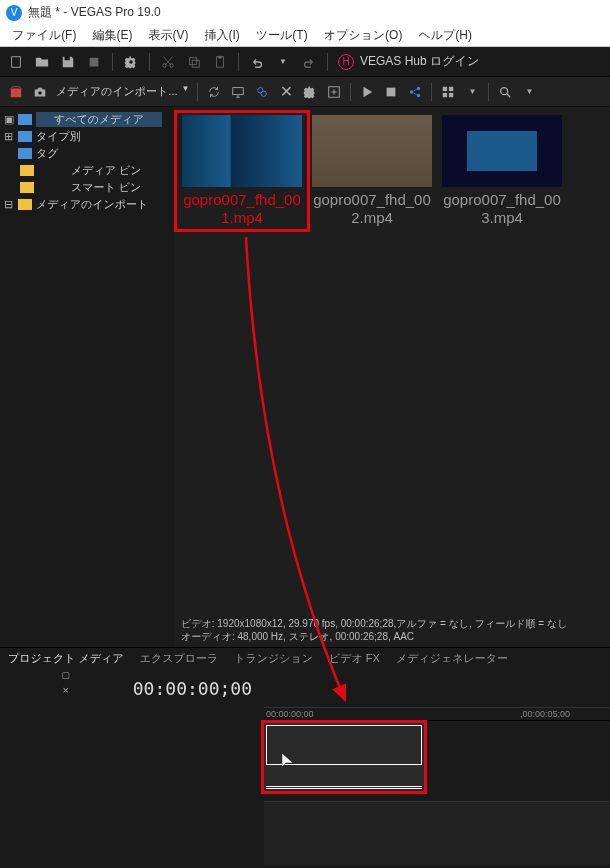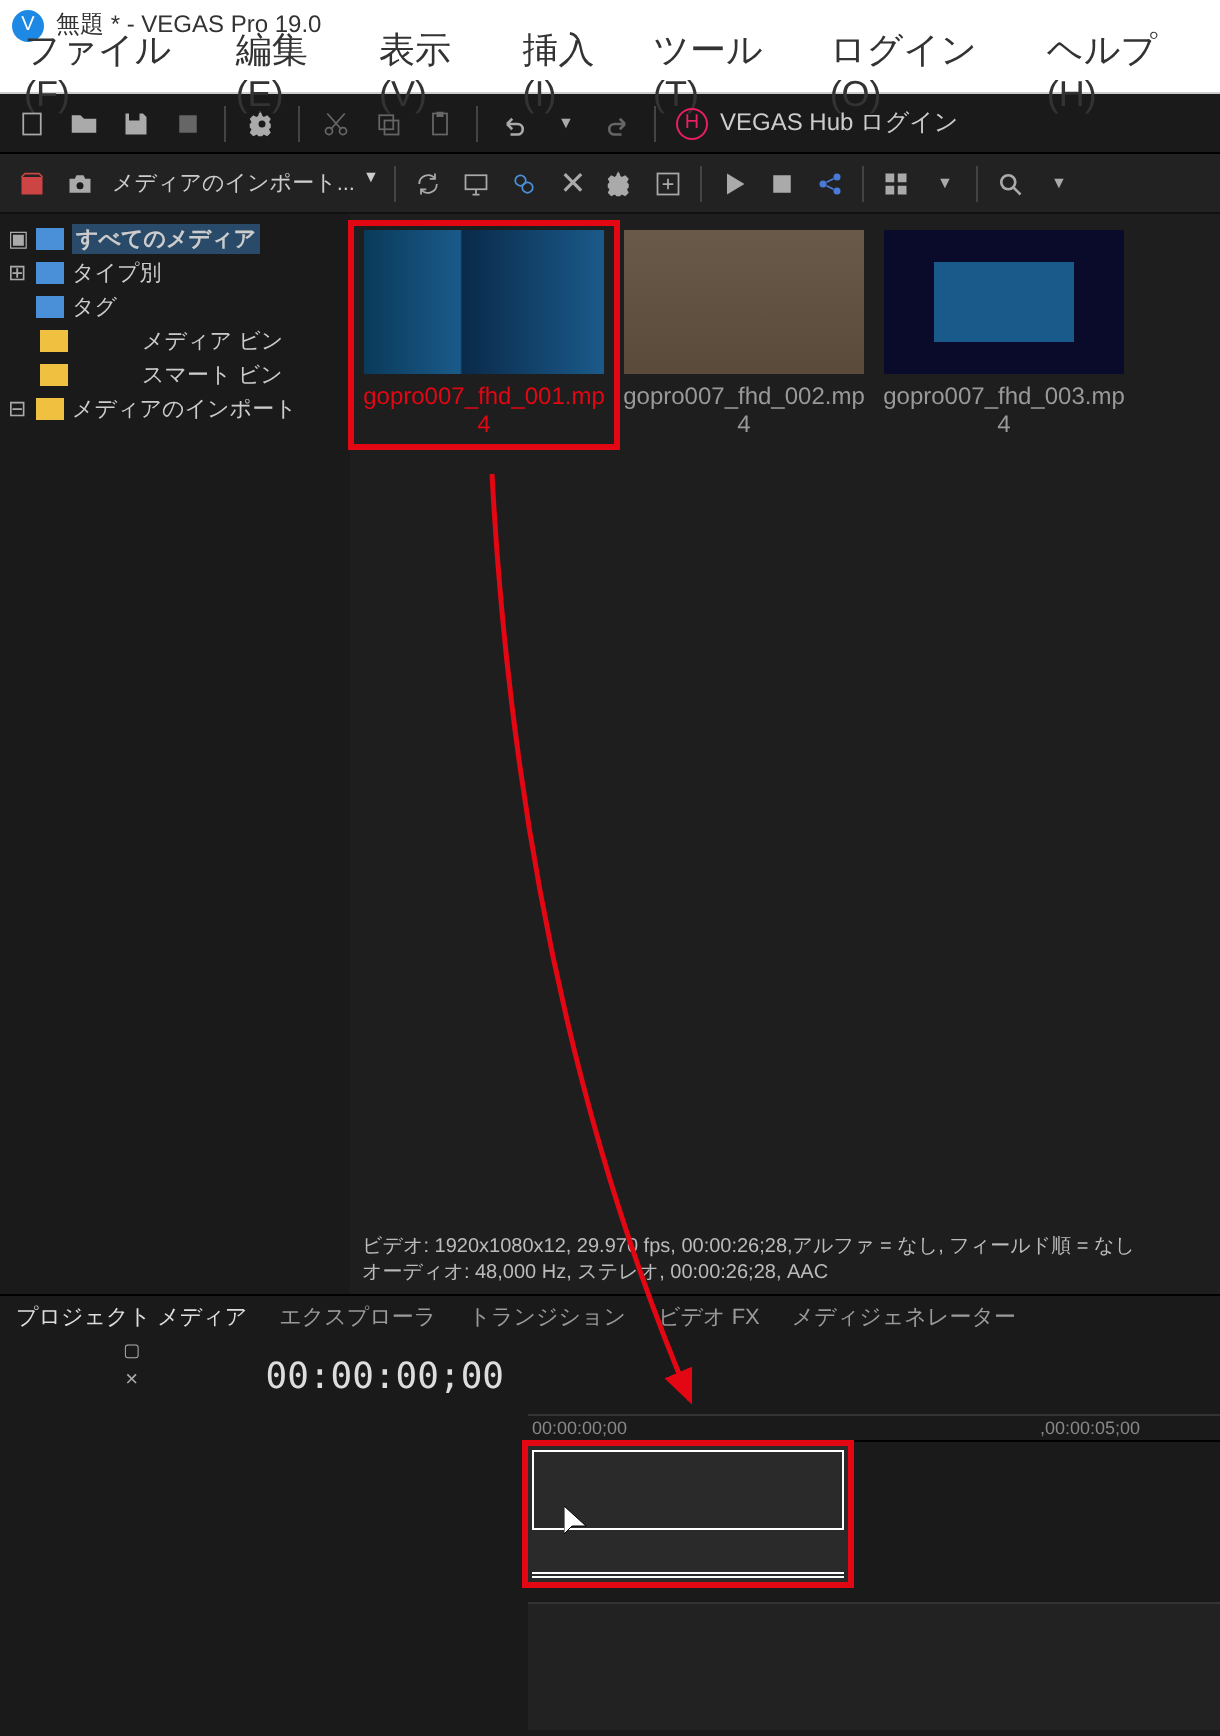--- a/index.html
+++ b/index.html
@@ -1,46 +1,46 @@
 <!DOCTYPE html>
 <html><head>
 <meta charset="utf-8">
 <style>
 * { margin: 0; padding: 0; box-sizing: border-box; font-family: "Meiryo", "MS PGothic", sans-serif; }
 body { background: #1a1a1a; width: 610px; height: 868px; overflow: hidden; position: relative; }
 .titlebar { background: #fff; height: 25px; display: flex; align-items: center; padding: 0 6px; font-size: 12px; color: #333; }
 .titlebar .logo { width: 16px; height: 16px; background: #1e88e5; border-radius: 50%; color: #fff; font-size: 10px; display: flex; align-items: center; justify-content: center; margin-right: 6px; }
-.menubar { background: #fff; height: 22px; display: flex; align-items: center; padding: 0 4px; font-size: 18px; color: #333; border-bottom: 1px solid #ccc; }
+.menubar { background: #fff; height: 22px; display: flex; align-items: center; padding: 0 4px; font-size: 12px; color: #333; border-bottom: 1px solid #ccc; }
 .menubar span { padding: 2px 8px; cursor: pointer; }
 .toolbar { background: #1a1a1a; height: 30px; display: flex; align-items: center; padding: 0 8px; gap: 10px; border-bottom: 1px solid #000; }
 .toolbar2 { background: #222; height: 30px; display: flex; align-items: center; padding: 0 8px; gap: 8px; border-bottom: 1px solid #111; }
 .icon { width: 16px; height: 16px; display: inline-flex; align-items: center; justify-content: center; color: #aaa; cursor: pointer; }
 .icon svg { width: 14px; height: 14px; }
 .sep { width: 1px; height: 18px; background: #444; }
 .hub { display: flex; align-items: center; gap: 6px; color: #ccc; font-size: 12px; }
 .hub .hicon { width: 16px; height: 16px; border-radius: 50%; border: 1px solid #e91e63; color: #e91e63; font-size: 10px; display: flex; align-items: center; justify-content: center; }
 .import-label { color: #ccc; font-size: 11px; display: flex; gap: 4px; }
 .main { display: flex; height: 540px; }
 .sidebar { width: 175px; background: #1a1a1a; padding: 4px; font-size: 11px; color: #ccc; }
 .tree-item { display: flex; align-items: center; gap: 4px; padding: 1px 0; }
 .tree-item.indent1 { padding-left: 16px; gap: 37px; }
 .tree-item.indent2 { padding-left: 32px; }
 .tree-item .exp { width: 10px; color: #aaa; }
 .tree-item .folder { width: 14px; height: 11px; background: #4a90d9; }
 .tree-item .folder.yellow { background: #f0c040; }
-.tree-item.selected span.label { background: #2a4a6a; padding: 0 2px; font-weight: bold; }
+.tree-item.selected span.label { background: #2a4a6a; padding: 0 18px; }
 .content { flex: 1; background: #1e1e1e; position: relative; }
 .thumbs { display: flex; gap: 4px; padding: 8px 4px; }
 .thumb { width: 126px; text-align: center; }
 .thumb .img { width: 120px; height: 72px; background: #0a3a5a; position: relative; margin: 0 auto; }
 .thumb .img.t1 { background: linear-gradient(to right, #0a3a5a 0%, #1a5a8a 40%, #0a2a4a 41%, #1a5a8a 100%); }
 .thumb .img.t2 { background: linear-gradient(to bottom, #6a5a4a, #5a4a3a); }
 .thumb .img.t3 { background: #0a0a2a; display: flex; align-items: center; justify-content: center; }
 .thumb .img.t3::after { content: ""; width: 70px; height: 40px; background: #1a5a8a; }
-.thumb .caption { font-size: 12px; color: #999; padding-top: 4px; word-break: break-all; line-height: 1.2; }
+.thumb .caption { font-size: 15px; color: #999; padding-top: 4px; word-break: break-all; line-height: 1.2; }
 .thumb.selected { outline: 3px solid #e30613; outline-offset: 2px; }
 .thumb.selected .caption { color: #e30613; }
 .infobar { position: absolute; bottom: 0; left: 0; right: 0; font-size: 10px; color: #bbb; padding: 4px 6px; line-height: 1.3; background: #1e1e1e; }
 .tabs { display: flex; background: #1a1a1a; height: 22px; font-size: 11px; color: #999; border-top: 1px solid #000; }
 .tab { padding: 3px 8px; cursor: pointer; display: flex; align-items: center; gap: 4px; flex-direction: column; }
 .tab.active { color: #ddd; }
 .tab .pin { color: #aaa; font-size: 9px; }
 .tab .close { color: #aaa; font-size: 11px; }
 .timeline-head { background: #1a1a1a; height: 38px; display: flex; align-items: center; justify-content: flex-end; padding: 0 12px; }
 .timecode { color: #ddd; font-size: 18px; font-family: monospace; }
@@ -63,21 +63,21 @@
   <span class="logo">V</span>
   <span>無題 * - VEGAS Pro 19.0</span>
 </div>
 
 <div class="menubar">
   <span>ファイル(F)</span>
   <span>編集(E)</span>
   <span>表示(V)</span>
   <span>挿入(I)</span>
   <span>ツール(T)</span>
-  <span>ログイン(O)</span>
+  <span>オプション(O)</span>
   <span>ヘルプ(H)</span>
 </div>
 
 <div class="toolbar">
   <span class="icon">
       <svg viewBox="0 0 16 16" fill="currentColor">
         <rect x="3" y="2" width="10" height="12" stroke="currentColor" fill="none"></rect>
       </svg>
     </span>
   <span class="icon">

